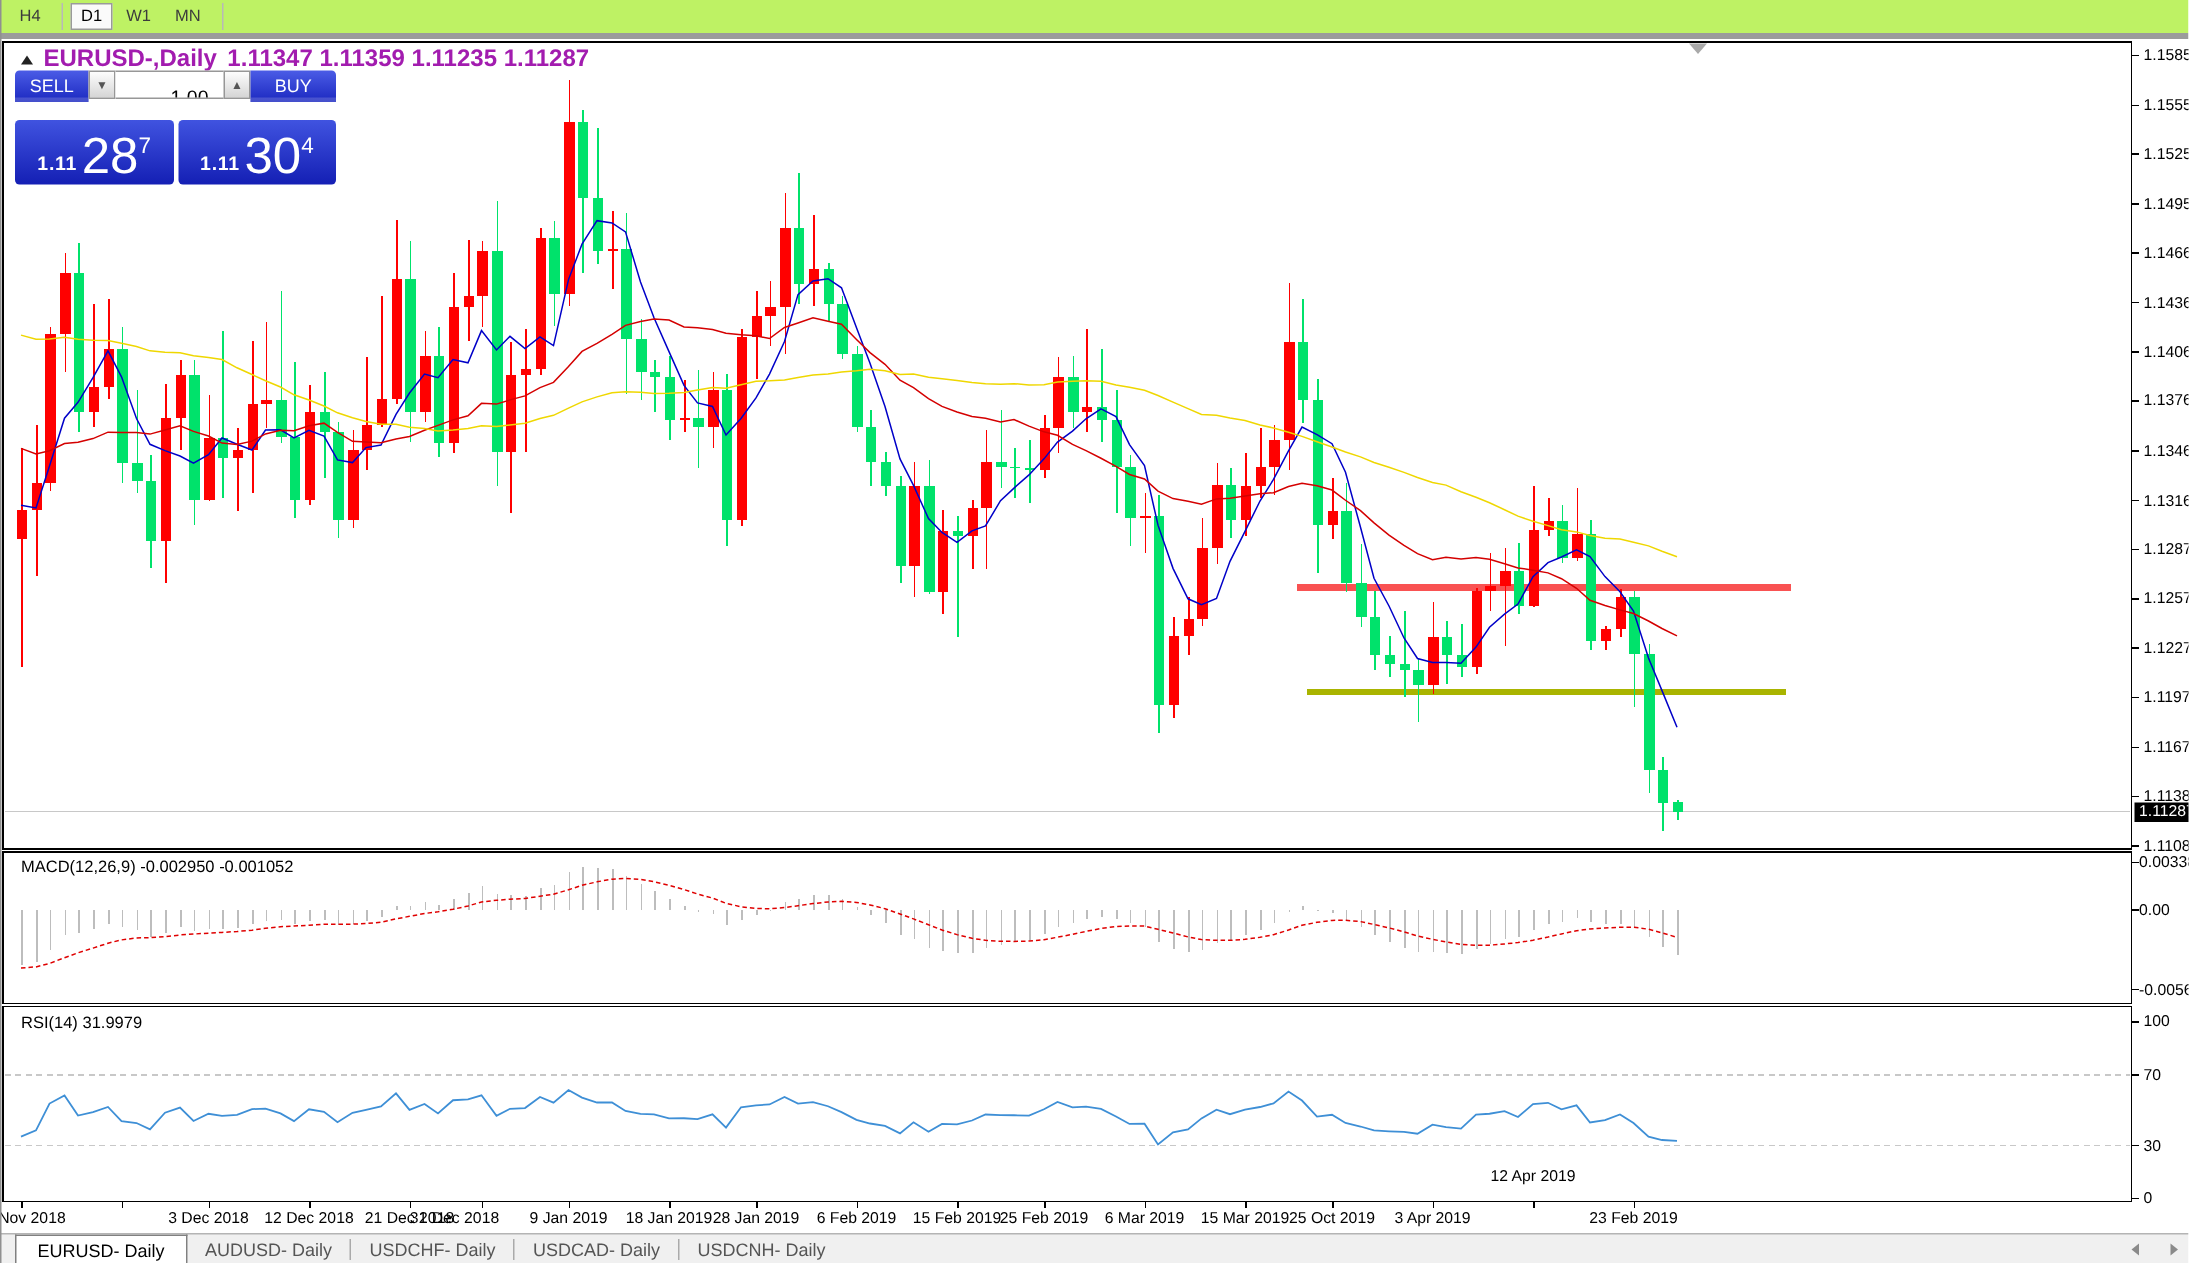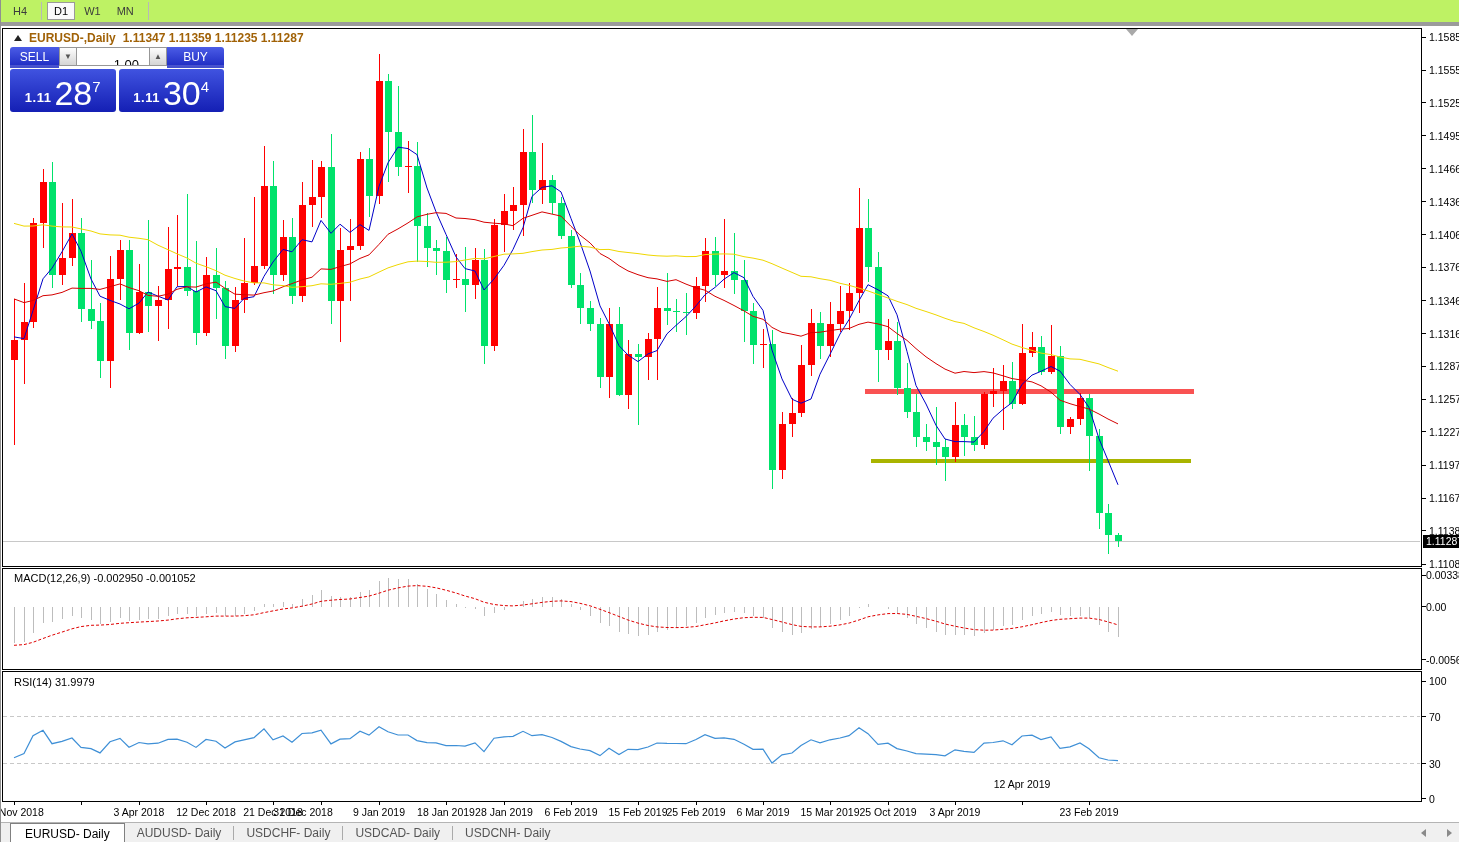--- a/index.html
+++ b/index.html
@@ -11,40 +11,40 @@
   .tf-btn{font-size:11px;color:#3c3c3c;padding:2px 6px;margin-right:2px;border:1px solid transparent;cursor:default}
   .tf-btn.active{background:#FAFAFA;border:1px solid #9a9a9a;color:#000}
   .tb-sep{width:1px;height:18px;background:#b8b8b8;margin:0 5px}
   #toolbar-band{position:absolute;left:0;top:22px;width:1459px;height:4px;background:#9b9b9b;z-index:6}
   
   #chart-svg{position:absolute;left:0;top:0;z-index:1}
   
   .axis-label{position:absolute;font-size:10.5px;color:#000;height:12px;line-height:12px;white-space:nowrap;z-index:2}
   .date-label{position:absolute;font-size:10.5px;color:#000;width:72px;text-align:center;white-space:nowrap;z-index:2}
   #chart-header{position:absolute;left:14px;top:31px;display:flex;align-items:center;gap:7px;z-index:3;
-                font-size:12px;font-weight:bold;color:#a16207}
+                font-size:16px;font-weight:bold;color:#a21caf}
   #collapse-tri{width:0;height:0;border-left:4px solid transparent;border-right:4px solid transparent;
                 border-bottom:6px solid #222;display:inline-block}
   .ind-label{position:absolute;font-size:11px;color:#000;z-index:2}
   #price-tag{position:absolute;left:1423px;width:36px;height:13px;background:#000;color:#fff;
              font-size:10.5px;line-height:13px;padding-left:3px;z-index:3}
   #shift-marker{position:absolute;left:1126px;top:29px;width:0;height:0;z-index:2;
                 border-left:6px solid transparent;border-right:6px solid transparent;border-top:7px solid #a9a9a9}
   
   #trade-panel{position:absolute;left:10px;top:47px;width:214px;z-index:5}
   .tp-row1{display:flex;height:21px}
   .tp-btn{background:linear-gradient(#4b5ce6,#1b28c0);color:#fff;font-size:12px;text-align:center;
           line-height:21px;cursor:pointer}
   #sell-btn{width:49px;border-radius:3px 0 0 0;box-shadow:inset 0 -3px 0 rgba(255,255,255,.18)}
   #buy-btn{width:57px;border-radius:0 3px 0 0;box-shadow:inset 0 -3px 0 rgba(255,255,255,.18)}
   .spin-btn{width:18px;height:19px;box-sizing:border-box;background:linear-gradient(#fdfdfd,#d5d5d5);
             border:1px solid #979797;color:#555;font-size:8px;text-align:center;line-height:18px;cursor:pointer}
   #vol-input{width:72px;height:19px;box-sizing:border-box;border:1px solid #979797;border-left:none;border-right:none;
              font-family:"Liberation Sans",sans-serif;font-size:13px;text-align:right;padding:16px 10px 0 0;outline:none}
-  .tp-row2{display:flex;gap:3px;margin-top:1px;height:43px}
+  .tp-row2{display:flex;gap:3px;margin-top:12px;height:43px}
   .price-box{flex:1;background:linear-gradient(#4053e0,#141fb4);color:#fff;border-radius:3px;
              display:flex;align-items:flex-end;justify-content:center;padding-bottom:4px;cursor:pointer}
   .pb-small{font-size:13px;font-weight:bold;margin:0 3px 3px 0;letter-spacing:.5px}
   .pb-big{font-size:34px;line-height:30px;font-weight:400}
   .pb-sup{font-size:15px;line-height:15px;margin-bottom:14px}
   
   #tab-bar{position:absolute;left:0;top:822px;width:1459px;height:20px;background:#F0F0F0;
            border-top:1px solid #b4b4b4;display:flex;align-items:flex-start;z-index:6}
   .tab{font-size:12px;color:#555;padding:3px 12px;white-space:nowrap;cursor:pointer}
   .tab.active{background:#fff;border:1px solid #808080;border-bottom:none;color:#000;margin-left:10px;padding:3px 14px}
@@ -556,21 +556,21 @@
 <div class="axis-label" style="left: 1429px; top: 558.011px;">1.11080</div>
 <div class="axis-label" style="left: 1426px; top: 569.104px;">0.003383</div>
 <div class="axis-label" style="left: 1426px; top: 600.768px;">0.00</div>
 <div class="axis-label" style="left: 1426px; top: 653.771px;">-0.005663</div>
 <div class="axis-label" style="left: 1429px; top: 675.245px;">100</div>
 <div class="axis-label" style="left: 1429px; top: 710.571px;">70</div>
 <div class="axis-label" style="left: 1429px; top: 757.672px;">30</div>
 <div class="axis-label" style="left: 1429px; top: 792.998px;">0</div>
 <div class="date-label" style="left: -22px; top: 806px;">14 Nov 2018</div>
 <div class="date-label" style="left: 45px; top: 806px; margin-top: 47px;">23 Nov 2018</div>
-<div class="date-label" style="left: 103px; top: 806px;">3 Apr 2018</div>
+<div class="date-label" style="left: 103px; top: 806px;">3 Dec 2018</div>
 <div class="date-label" style="left: 170px; top: 806px;">12 Dec 2018</div>
 <div class="date-label" style="left: 237px; top: 806px;">21 Dec 2018</div>
 <div class="date-label" style="left: 267px; top: 806px;">31 Dec 2018</div>
 <div class="date-label" style="left: 343px; top: 806px;">9 Jan 2019</div>
 <div class="date-label" style="left: 410px; top: 806px;">18 Jan 2019</div>
 <div class="date-label" style="left: 468px; top: 806px;">28 Jan 2019</div>
 <div class="date-label" style="left: 535px; top: 806px;">6 Feb 2019</div>
 <div class="date-label" style="left: 602px; top: 806px;">15 Feb 2019</div>
 <div class="date-label" style="left: 660px; top: 806px;">25 Feb 2019</div>
 <div class="date-label" style="left: 727px; top: 806px;">6 Mar 2019</div>

